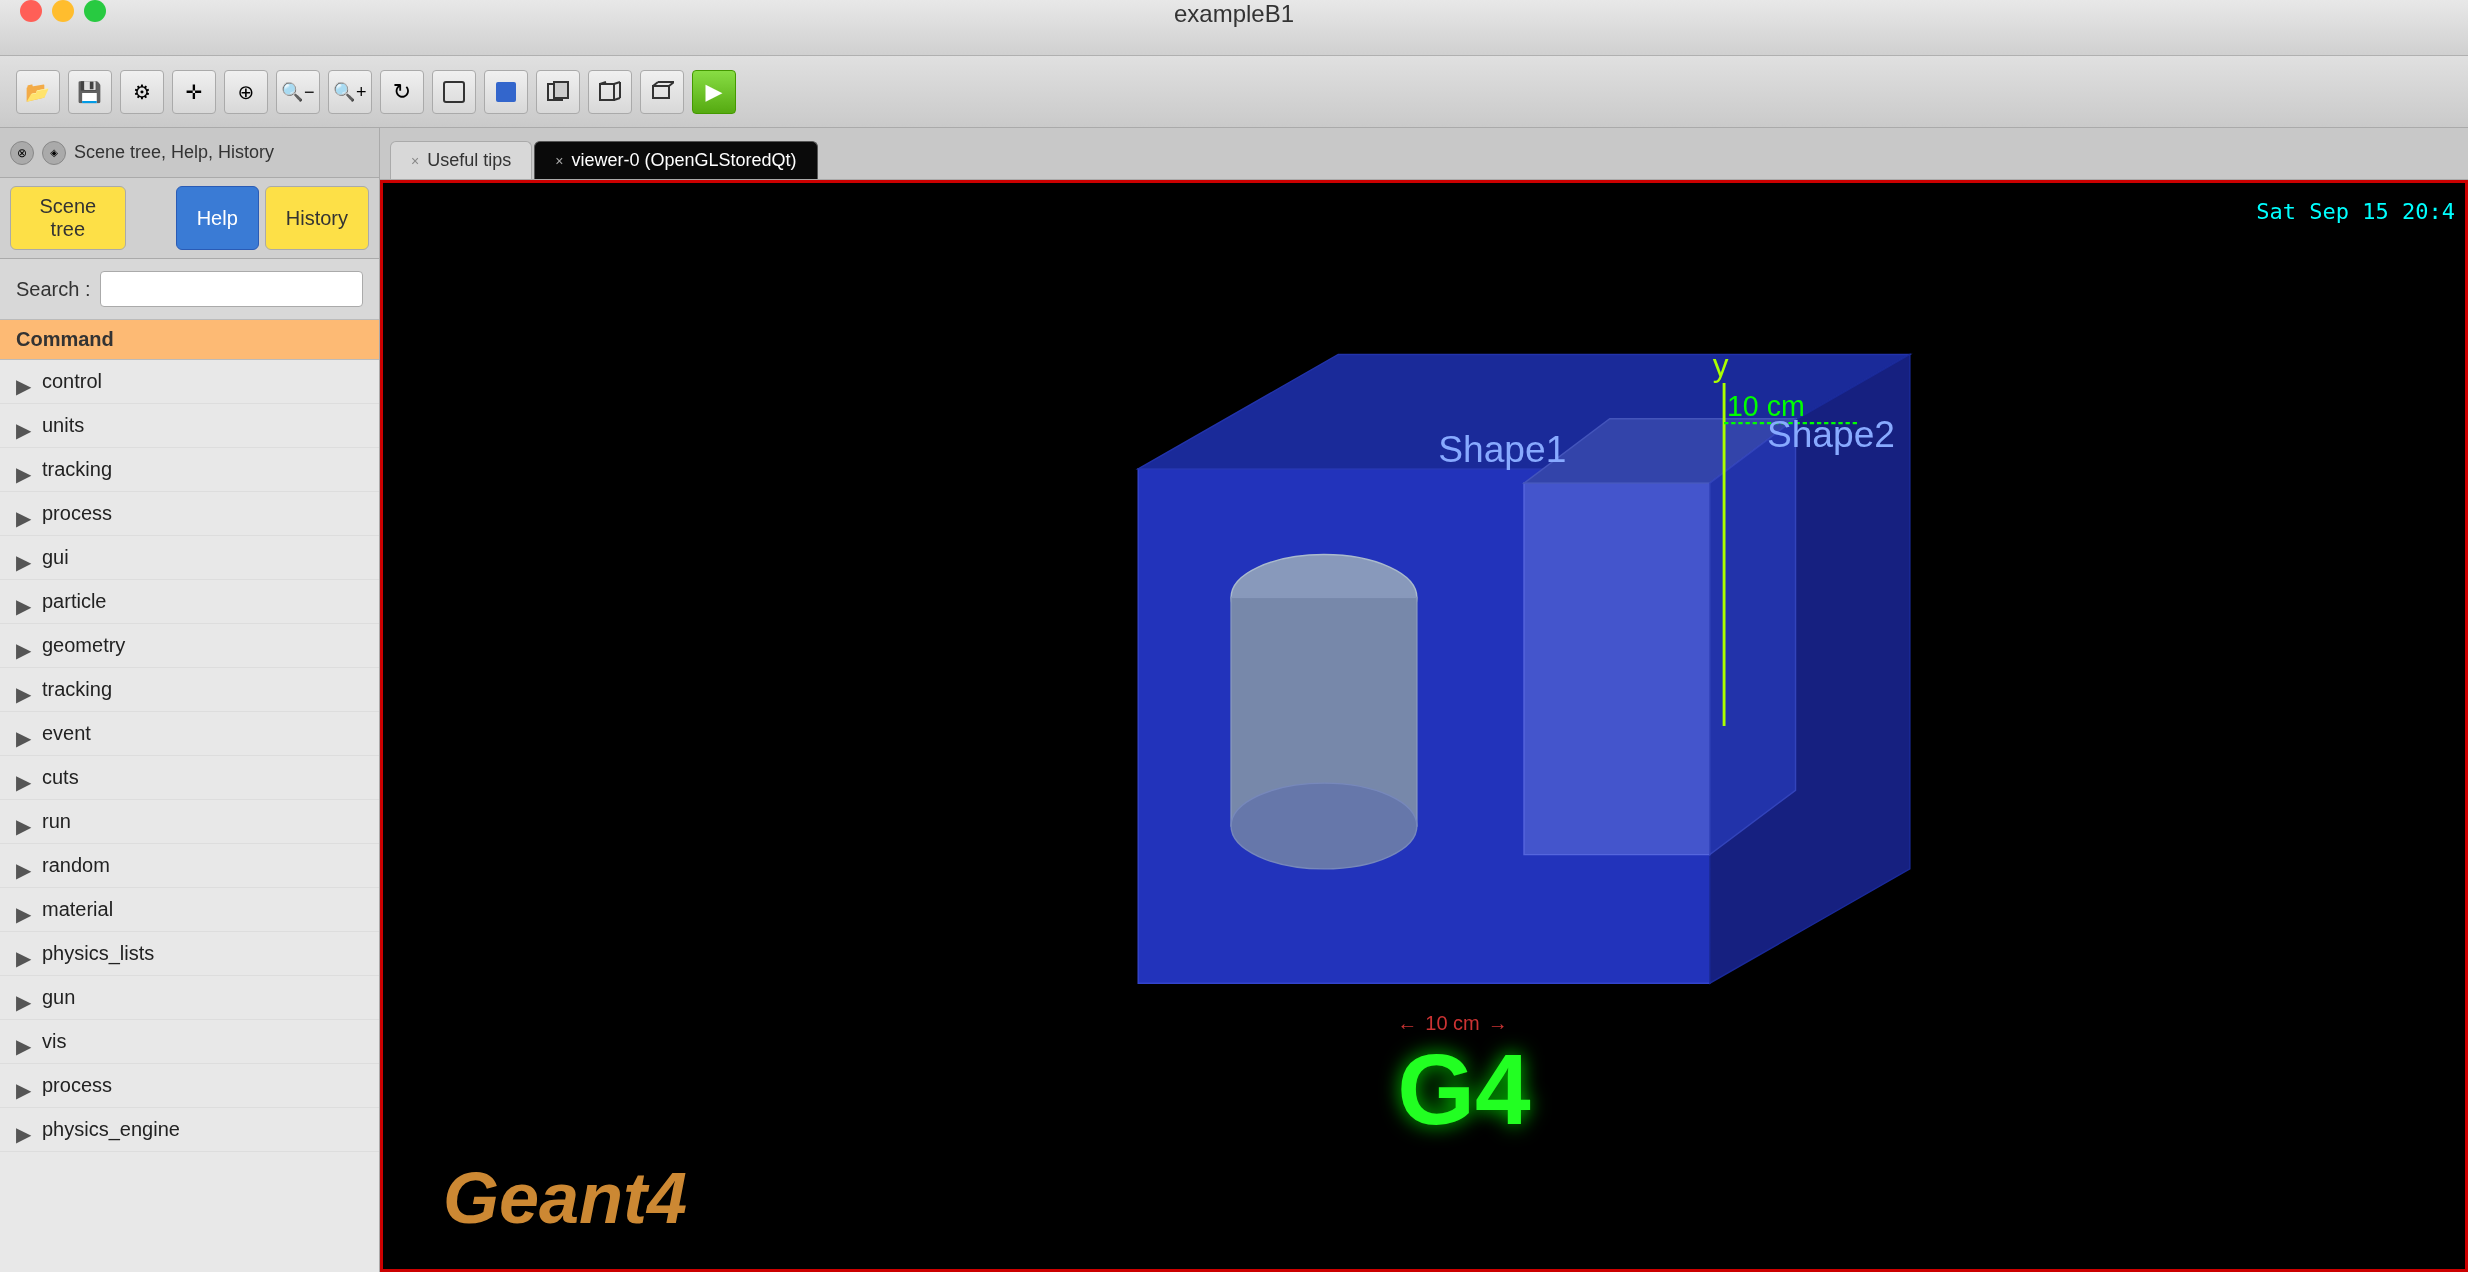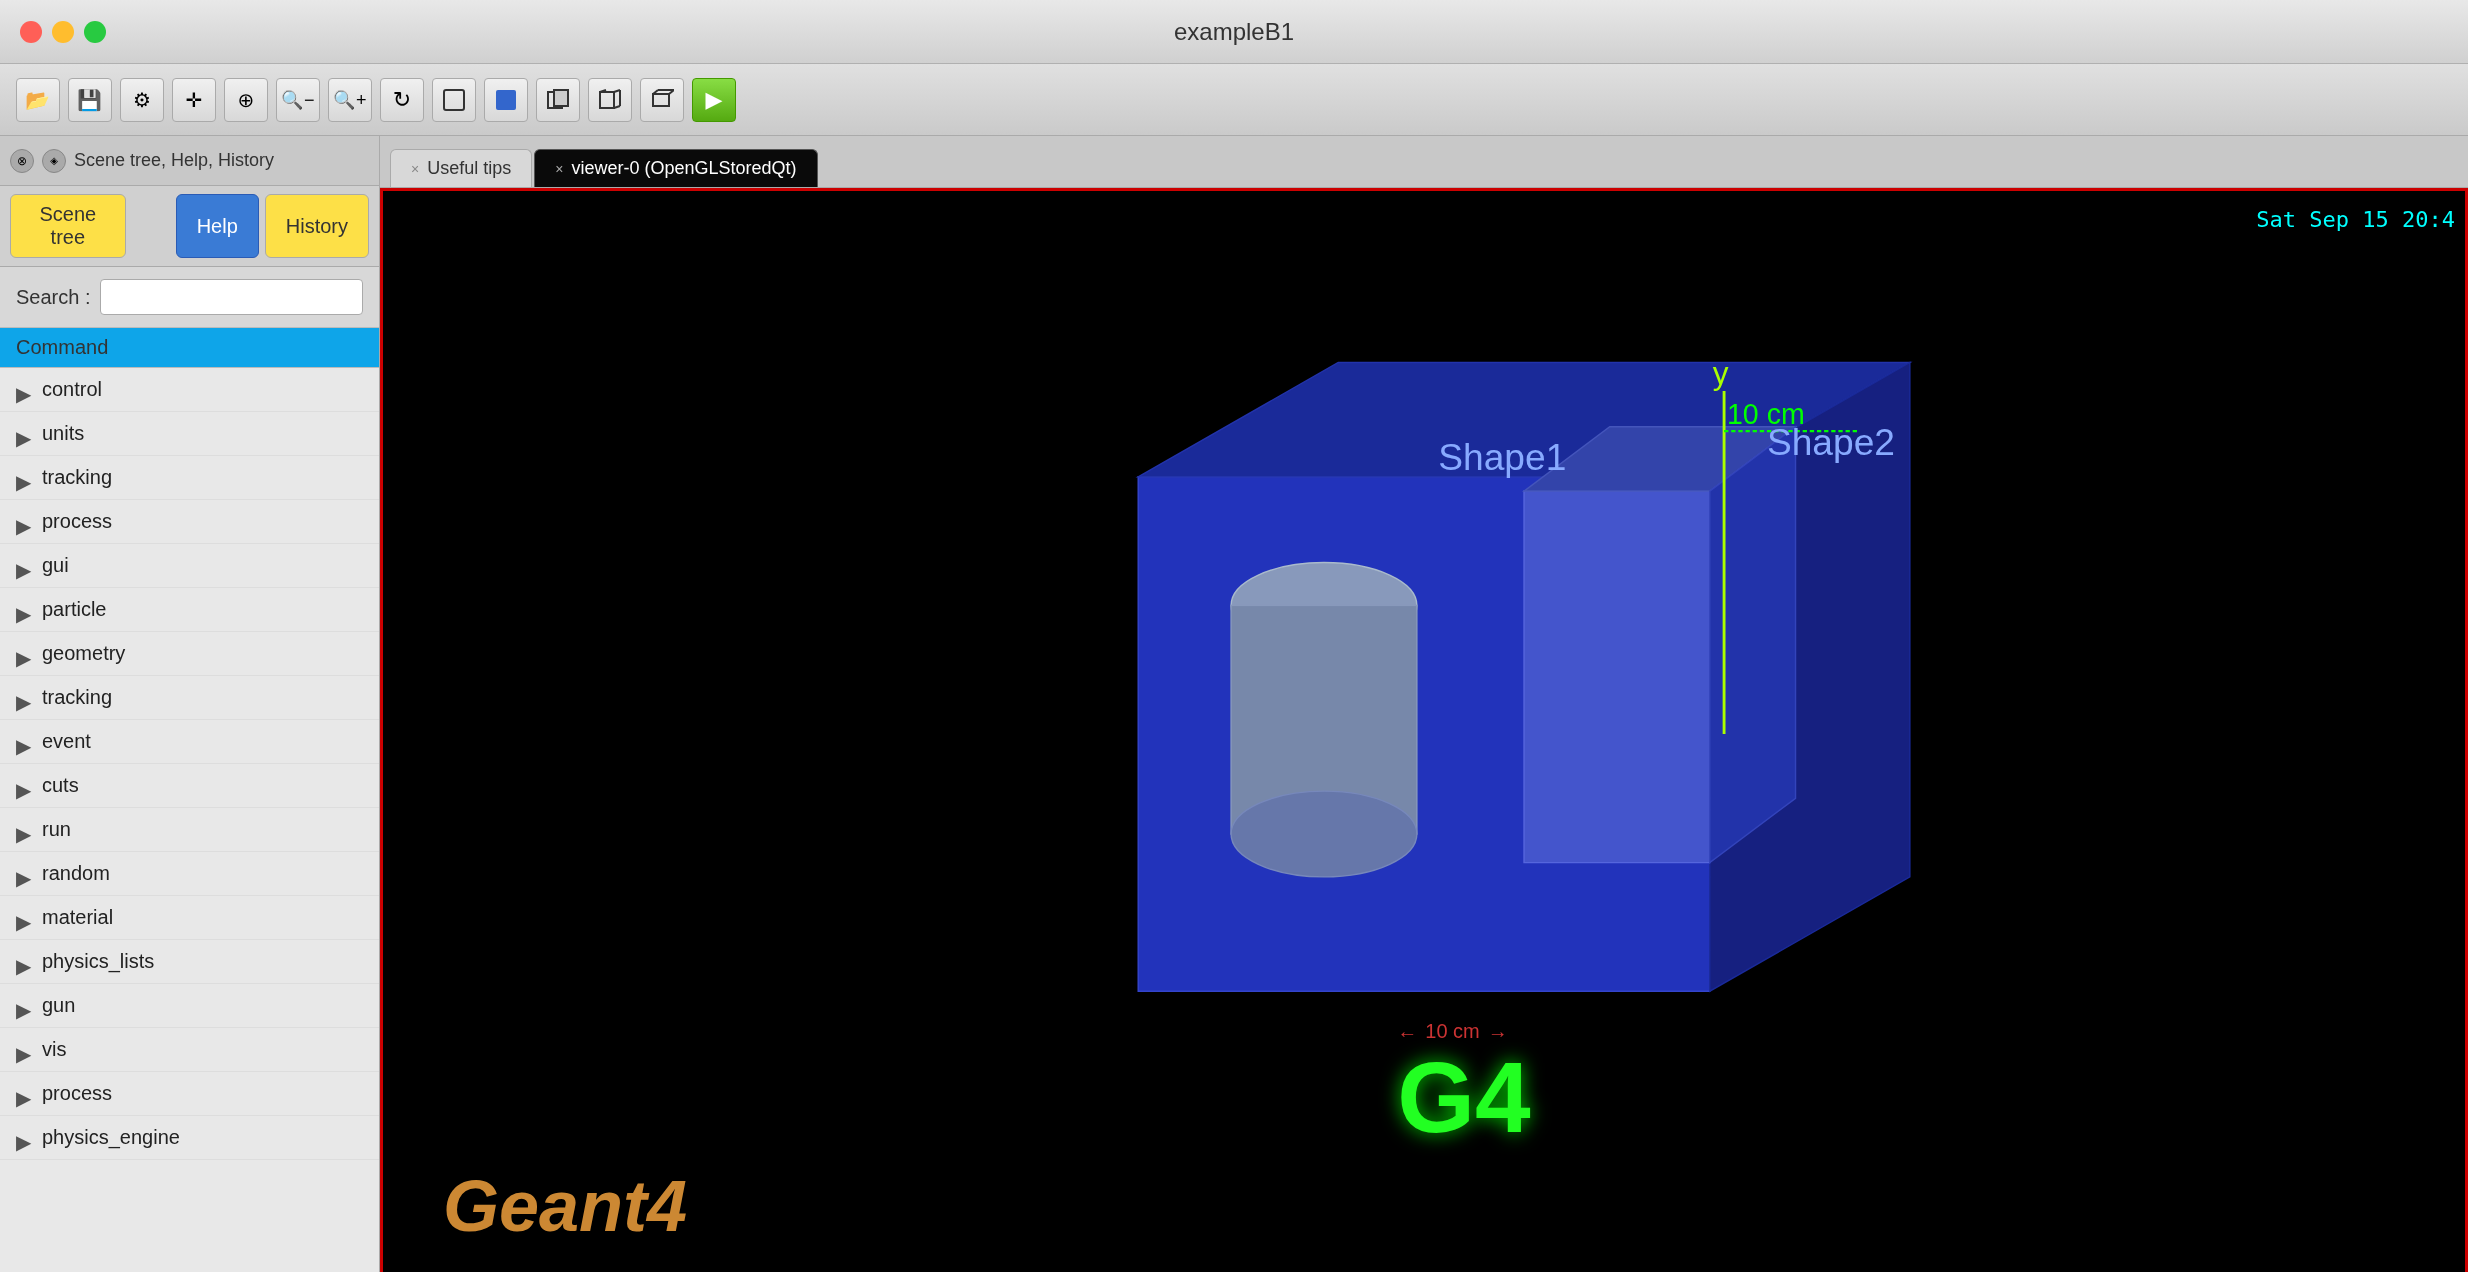--- a/index.html
+++ b/index.html
@@ -8,25 +8,24 @@
       height: 1272px;
       background: #c8c8c8;
       font-family: -apple-system, "Helvetica Neue", Arial, sans-serif;
       overflow: hidden;
       position: relative;
     }
 
     
     .titlebar {
       width: 100%;
-      height: 64px;
+      height: 56px;
       background: linear-gradient(to bottom, #e8e8e8, #d0d0d0);
       border-bottom: 1px solid #b0b0b0;
       display: flex;
-      align-items: center;
       justify-content: center;
       position: relative;
     }
     .titlebar-buttons {
       position: absolute;
       left: 20px;
       display: flex;
       gap: 10px;
     }
     .tb-btn {
@@ -163,23 +162,23 @@
 
     .command-list {
       flex: 1;
       overflow-y: auto;
       background: #e8e8e8;
     }
     .command-header {
       padding: 8px 16px;
       font-size: 20px;
       color: #333;
-      background: #0ea5e9;
+      background: #fdba74;
       border-bottom: 1px solid #bbb;
-      font-weight: 400;
+      font-weight: 700;
     }
     .command-item {
       display: flex;
       align-items: center;
       padding: 10px 16px;
       font-size: 20px;
       color: #222;
       cursor: pointer;
       border-bottom: 1px solid #ddd;
     }

